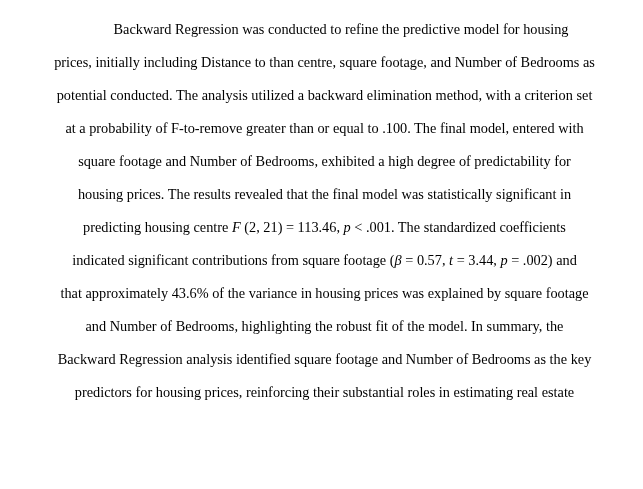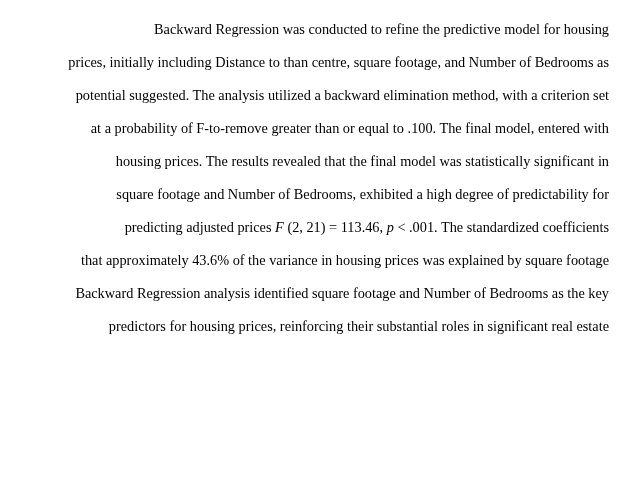--- a/index.html
+++ b/index.html
@@ -19,38 +19,40 @@
     font-size: 14.3px;
     color: #000000;
   }
   .paragraph {
     width: 100%;
   }
   .text-line {
     line-height: 33px;
     height: 33px;
     white-space: nowrap;
-    text-align: right;
+    text-align: center;
   }
   .text-line.indent {
     text-indent: 33px;
   }
   .seg-italic {
     font-style: italic;
   }
 </style>
 </head>
 <body>
 
 <div class="page">
   <div class="paragraph">
       <div class="text-line indent"><span class="seg-regular">Backward Regression was conducted to refine the predictive model for housing</span></div>
       <div class="text-line"><span class="seg-regular">prices, initially including Distance to than centre, square footage, and Number of Bedrooms as</span></div>
-      <div class="text-line"><span class="seg-regular">potential suggested. The analysis utilized a backward elimination method, with a criterion set</span></div>
+      <div class="text-line"><span class="seg-regular">potential conducted. The analysis utilized a backward elimination method, with a criterion set</span></div>
       <div class="text-line"><span class="seg-regular">at a probability of F-to-remove greater than or equal to .100. The final model, entered with</span></div>
+      <div class="text-line"><span class="seg-regular">square footage and Number of Bedrooms, exhibited a high degree of predictability for</span></div>
       <div class="text-line"><span class="seg-regular">housing prices. The results revealed that the final model was statistically significant in</span></div>
-      <div class="text-line"><span class="seg-regular">square footage and Number of Bedrooms, exhibited a high degree of predictability for</span></div>
-      <div class="text-line"><span class="seg-regular">predicting adjusted prices </span><span class="seg-italic">F</span><span class="seg-regular"> (2, 21) = 113.46, </span><span class="seg-italic">p</span><span class="seg-regular"> &lt; .001. The standardized coefficients</span></div>
+      <div class="text-line"><span class="seg-regular">predicting housing centre </span><span class="seg-italic">F</span><span class="seg-regular"> (2, 21) = 113.46, </span><span class="seg-italic">p</span><span class="seg-regular"> &lt; .001. The standardized coefficients</span></div>
+      <div class="text-line"><span class="seg-regular">indicated significant contributions from square footage (</span><span class="seg-italic">β</span><span class="seg-regular"> = 0.57, </span><span class="seg-italic">t</span><span class="seg-regular"> = 3.44, </span><span class="seg-italic">p</span><span class="seg-regular"> = .002) and</span></div>
       <div class="text-line"><span class="seg-regular">that approximately 43.6% of the variance in housing prices was explained by square footage</span></div>
+      <div class="text-line"><span class="seg-regular">and Number of Bedrooms, highlighting the robust fit of the model. In summary, the</span></div>
       <div class="text-line"><span class="seg-regular">Backward Regression analysis identified square footage and Number of Bedrooms as the key</span></div>
-      <div class="text-line"><span class="seg-regular">predictors for housing prices, reinforcing their substantial roles in significant real estate</span></div>
+      <div class="text-line"><span class="seg-regular">predictors for housing prices, reinforcing their substantial roles in estimating real estate</span></div>
     </div>
 </div>
 
 </body></html>

